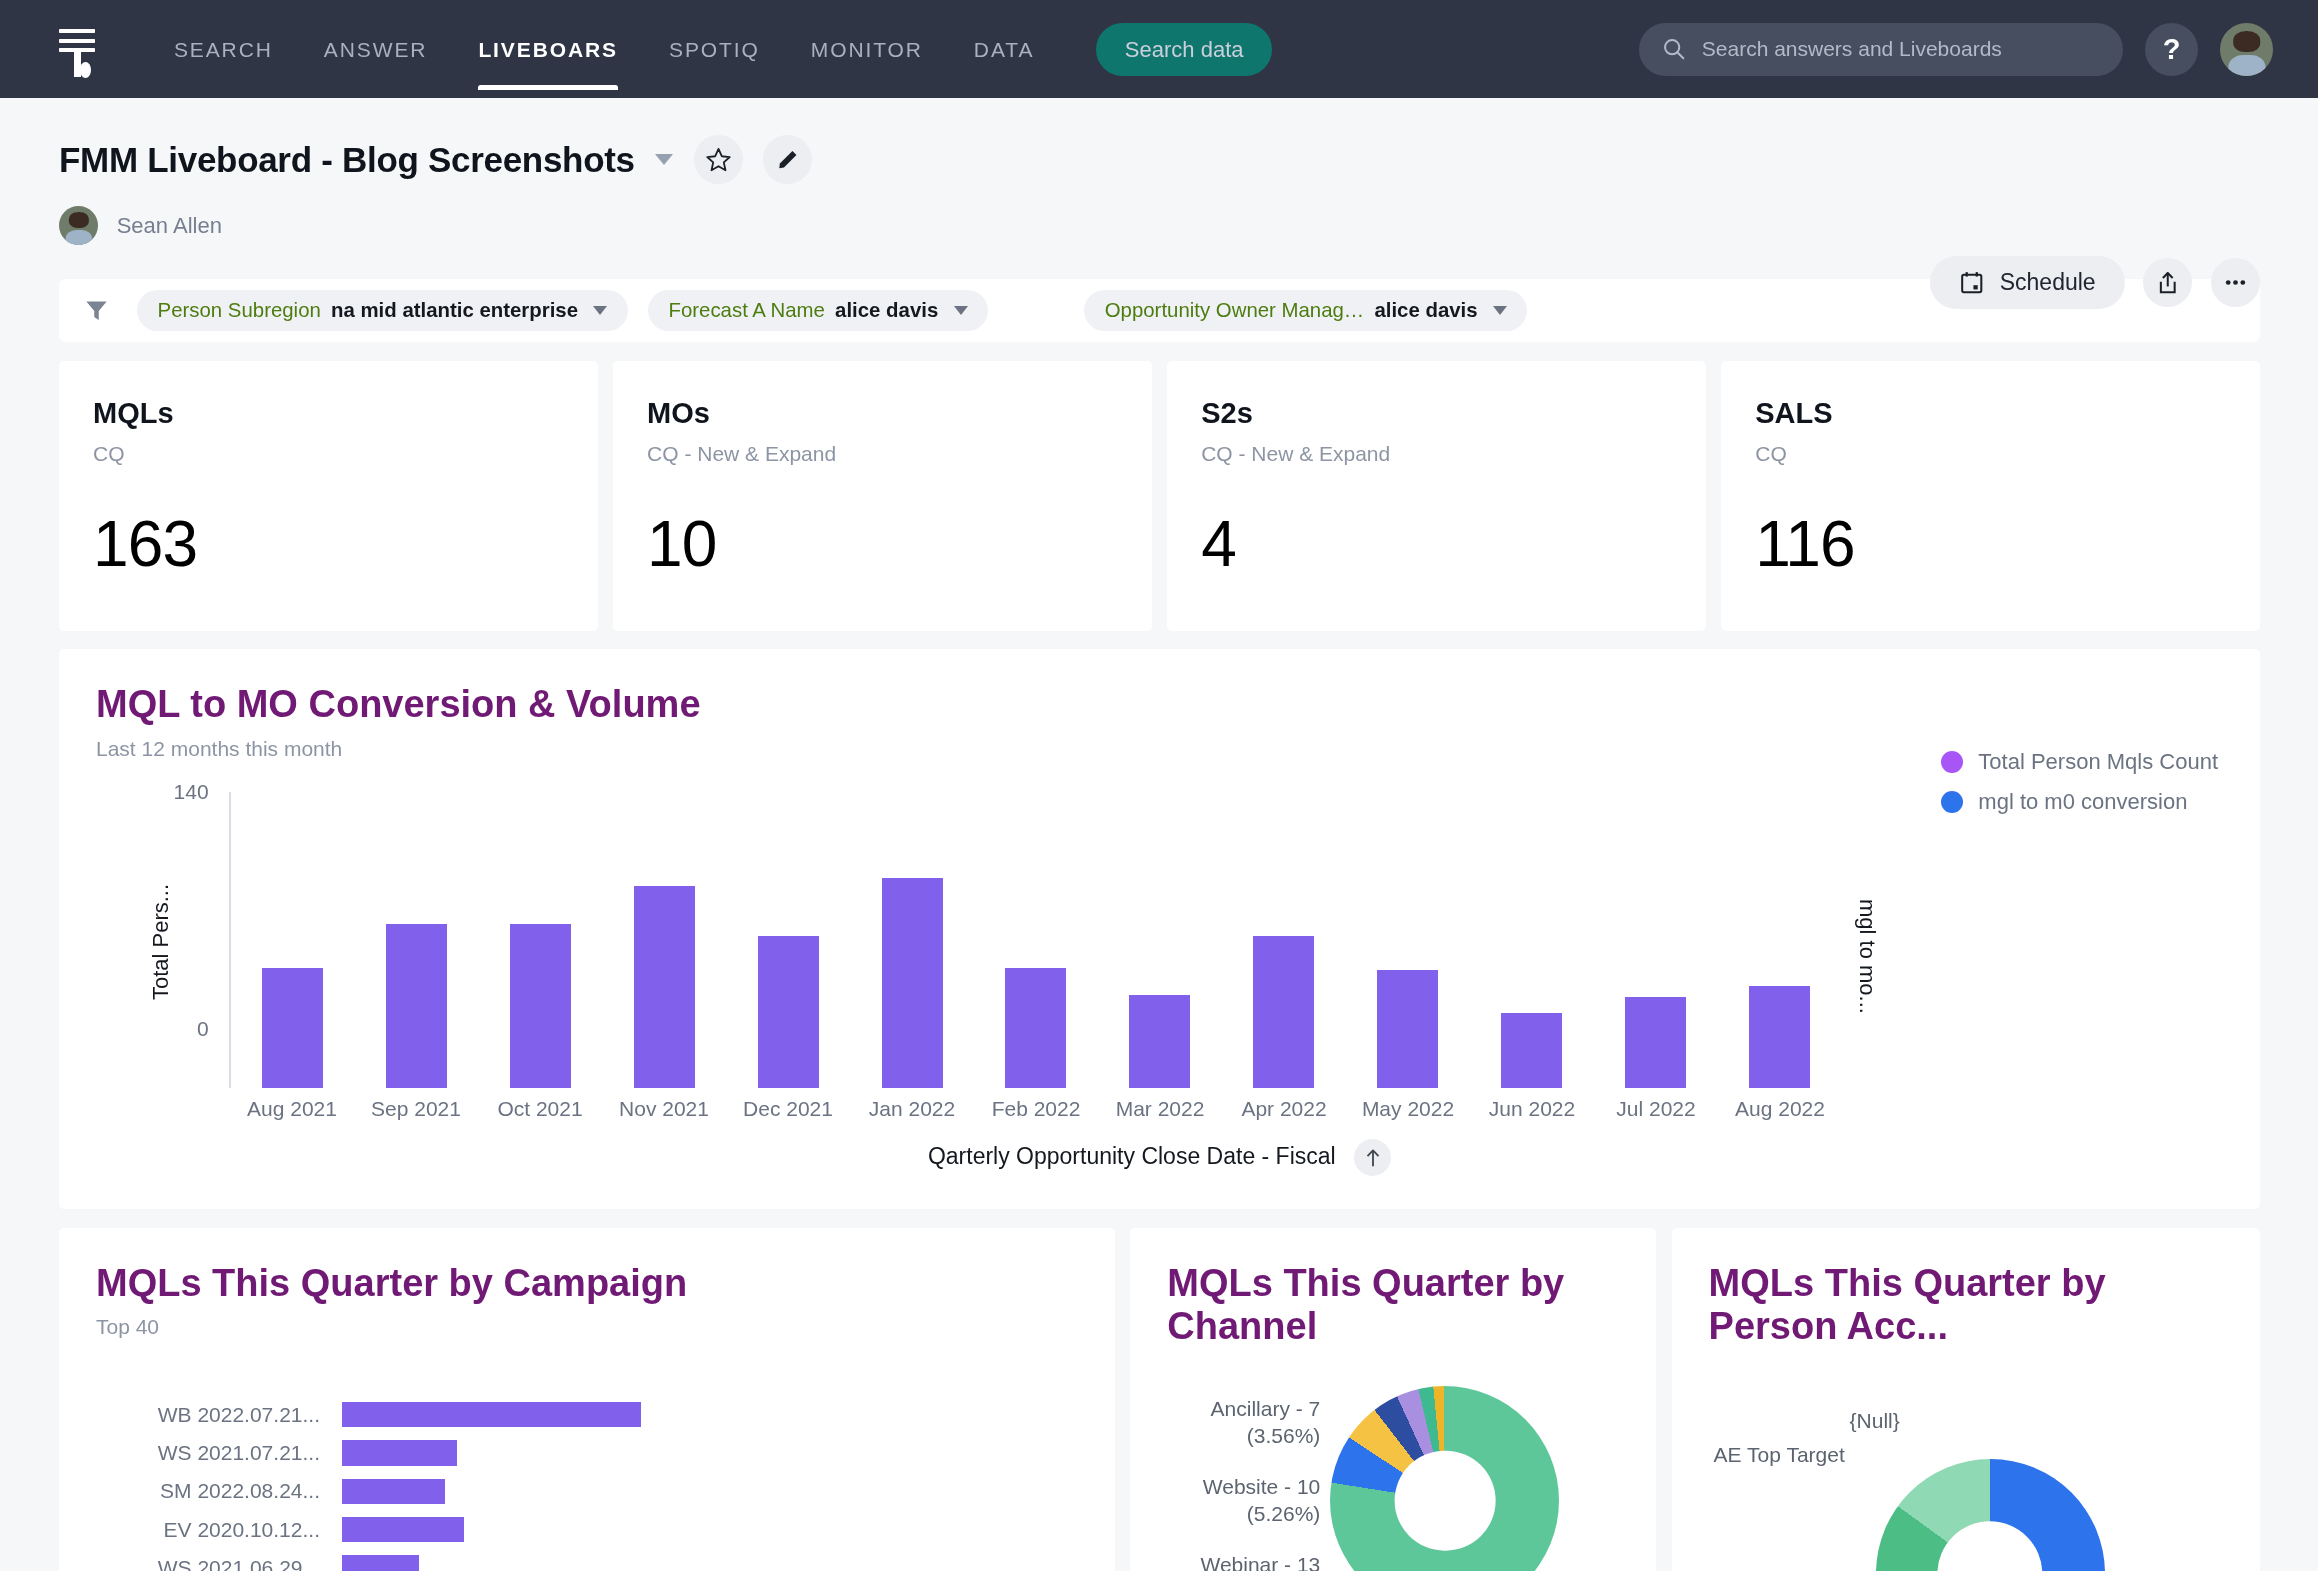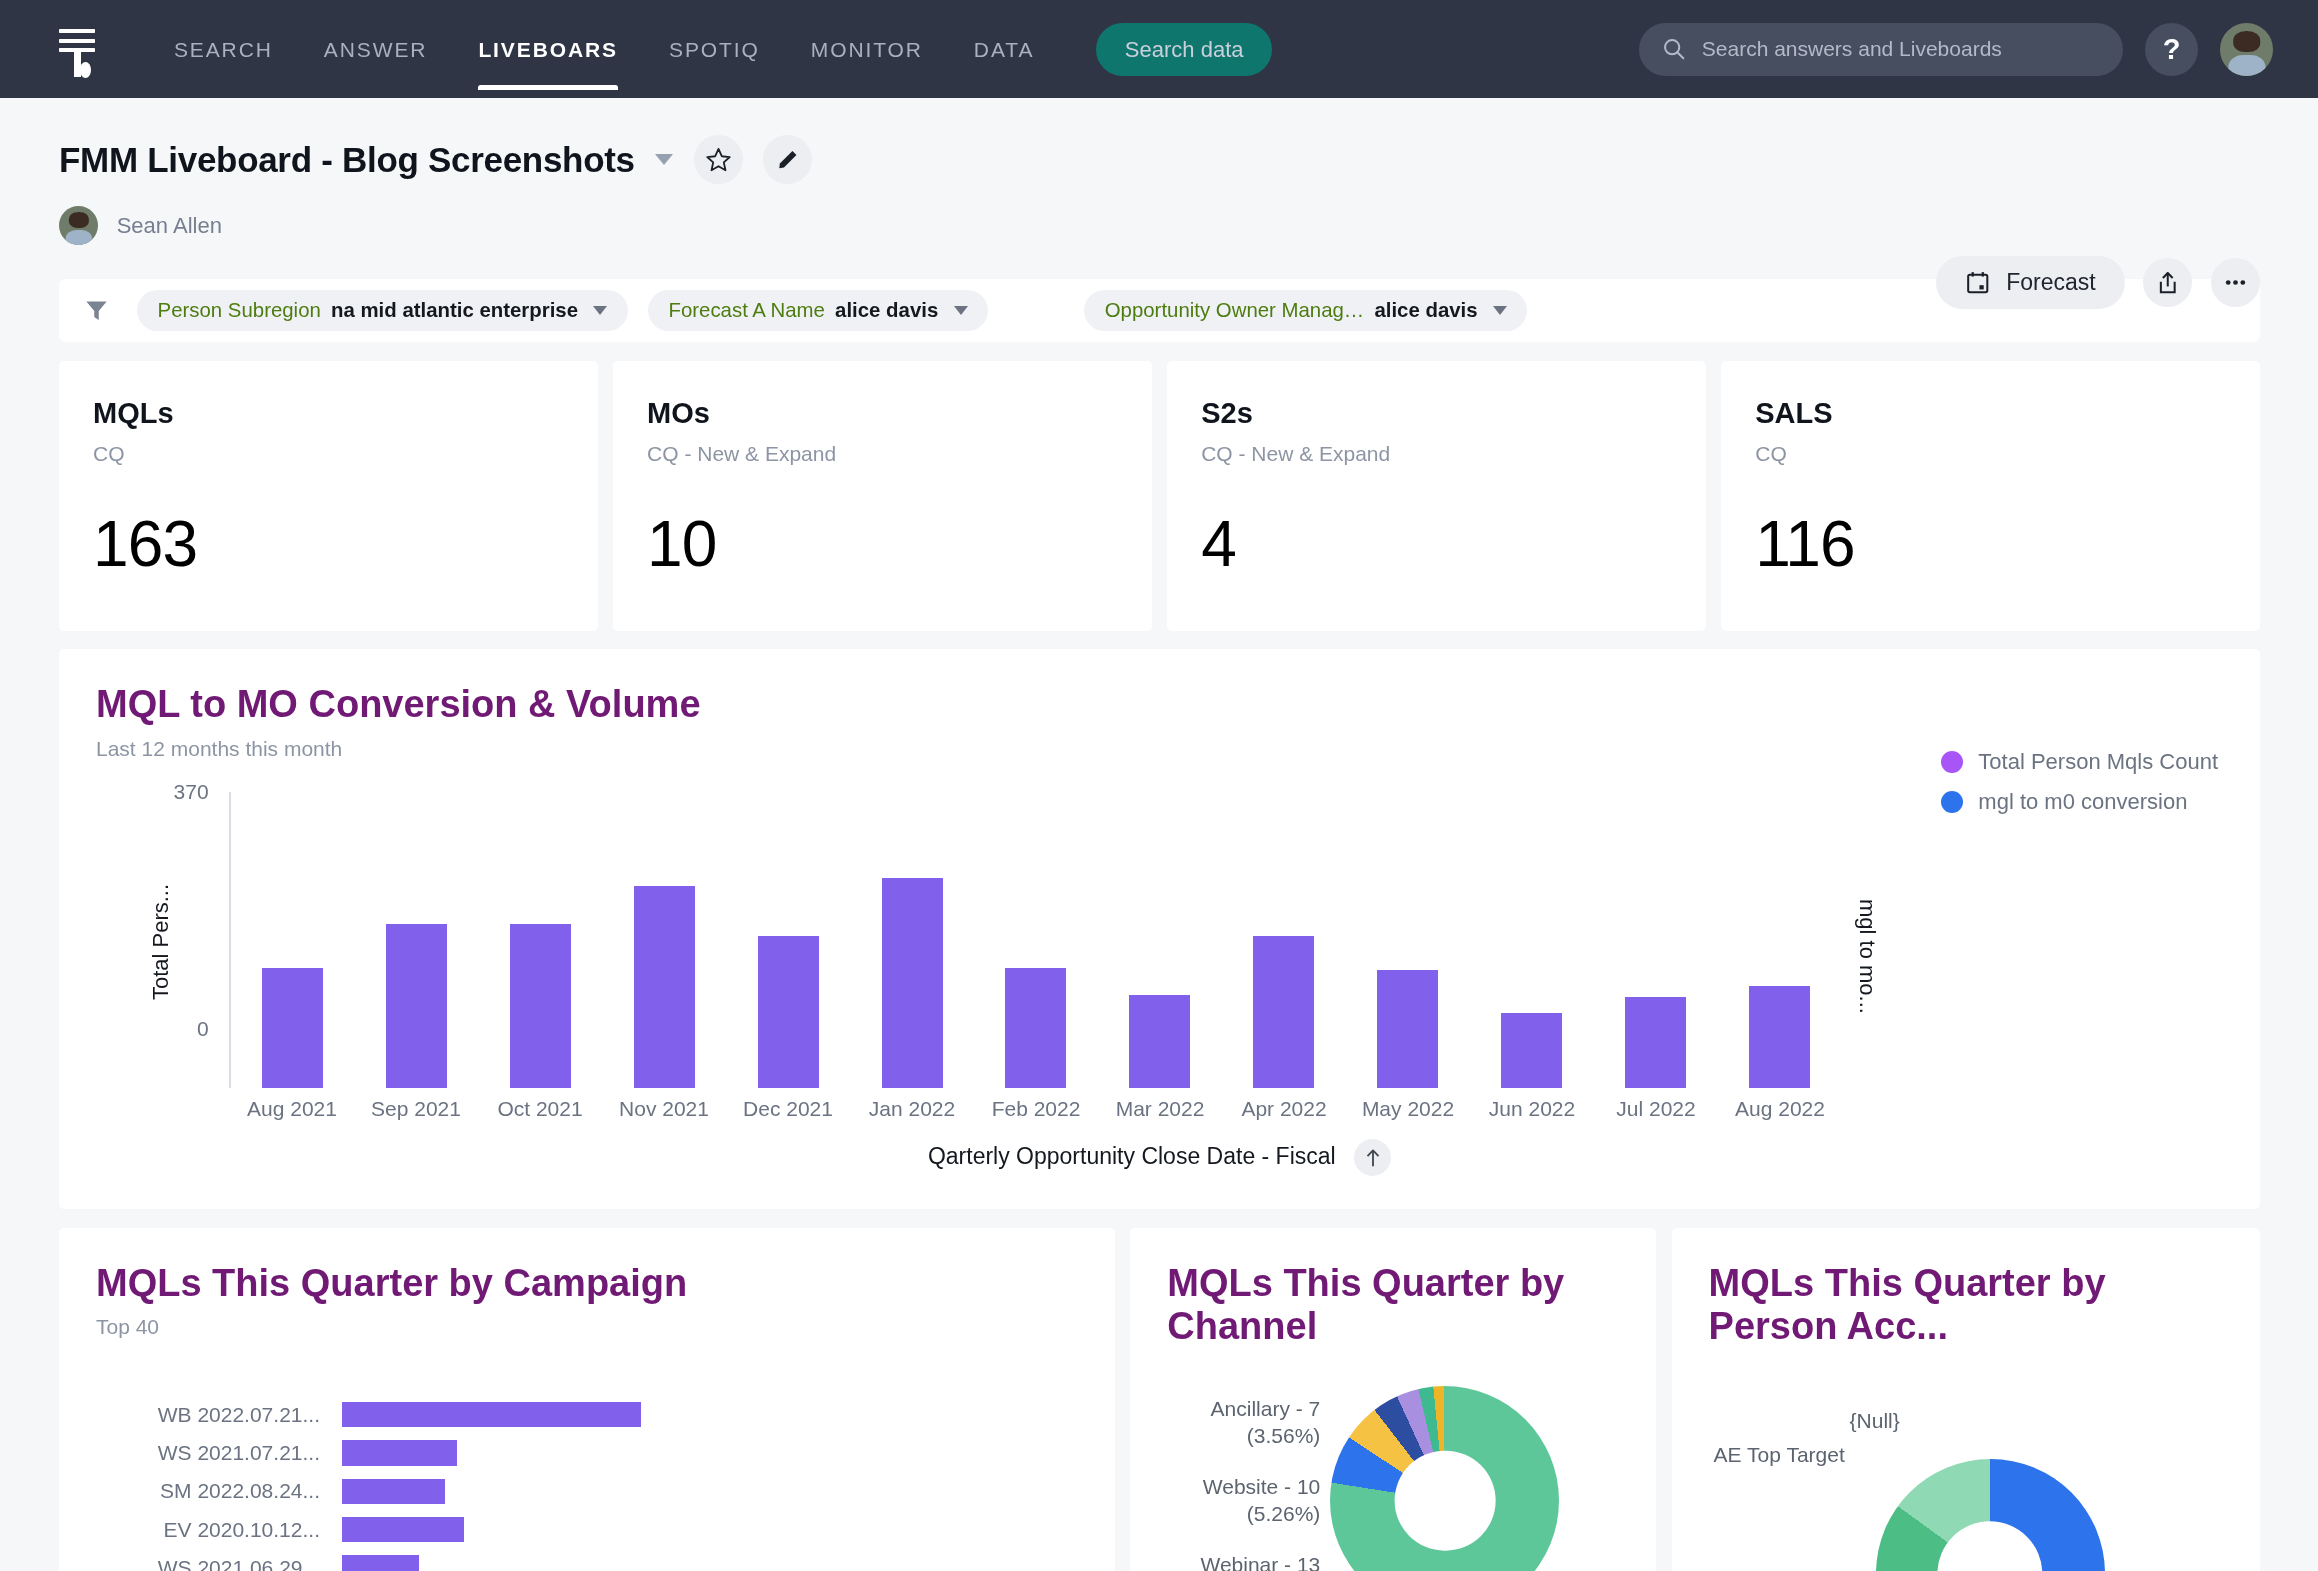--- a/index.html
+++ b/index.html
@@ -202,21 +202,21 @@
   </div>
 
   <div class="head-actions">
     <div class="schedule">
       <svg width="25.5" height="25.5" viewBox="0 0 24 24">
         <rect x="3" y="4.5" width="18" height="16.5" rx="1.6" fill="none" stroke="#1b1f27" stroke-width="1.9"></rect>
         <rect x="6.2" y="2" width="2.1" height="4.2" fill="#1b1f27"></rect>
         <rect x="15.7" y="2" width="2.1" height="4.2" fill="#1b1f27"></rect>
         <rect x="13.6" y="14.3" width="4" height="4" fill="#1b1f27"></rect>
       </svg>
-      <span>Forecast</span>
+      <span>Schedule</span>
     </div>
     <div class="roundbtn">
       <svg width="25.5" height="25.5" viewBox="0 0 24 24">
         <path d="M5.5 11 L5.5 21 L18.5 21 L18.5 11" fill="none" stroke="#1b1f27" stroke-width="1.9"></path>
         <line x1="12" y1="2.6" x2="12" y2="15.5" stroke="#1b1f27" stroke-width="1.9"></line>
         <polyline points="7.4,7.5 12,2.8 16.6,7.5" fill="none" stroke="#1b1f27" stroke-width="1.9" stroke-linejoin="round"></polyline>
       </svg>
     </div>
     <div class="roundbtn">
       <svg width="27" height="27" viewBox="0 0 24 24">
@@ -284,21 +284,21 @@
     <div class="legend-item">
       <span class="legend-dot" style="background:#2d73ec"></span>
       <span class="legend-lbl">mgl to m0 conversion</span>
     </div>
   </div>
 
   <div class="ylabel-left">Total Pers...</div>
 
   <div class="plot">
     <div class="yaxis-line"></div>
-    <div class="ytick" style="top:-8.5px;">370</div>
+    <div class="ytick" style="top:-8.5px;">140</div>
     <div class="ytick" style="top:229px;">0</div>
     <div class="bars" id="mainbars">
         <div class="barslot">
           <div class="bar" title="Aug 2021: 162" style="height: 120px; background: rgb(129, 97, 236);"></div>
         </div>
         <div class="barslot">
           <div class="bar" title="Sep 2021: 221" style="height: 164px; background: rgb(129, 97, 236);"></div>
         </div>
         <div class="barslot">
           <div class="bar" title="Oct 2021: 221" style="height: 164px; background: rgb(129, 97, 236);"></div>

